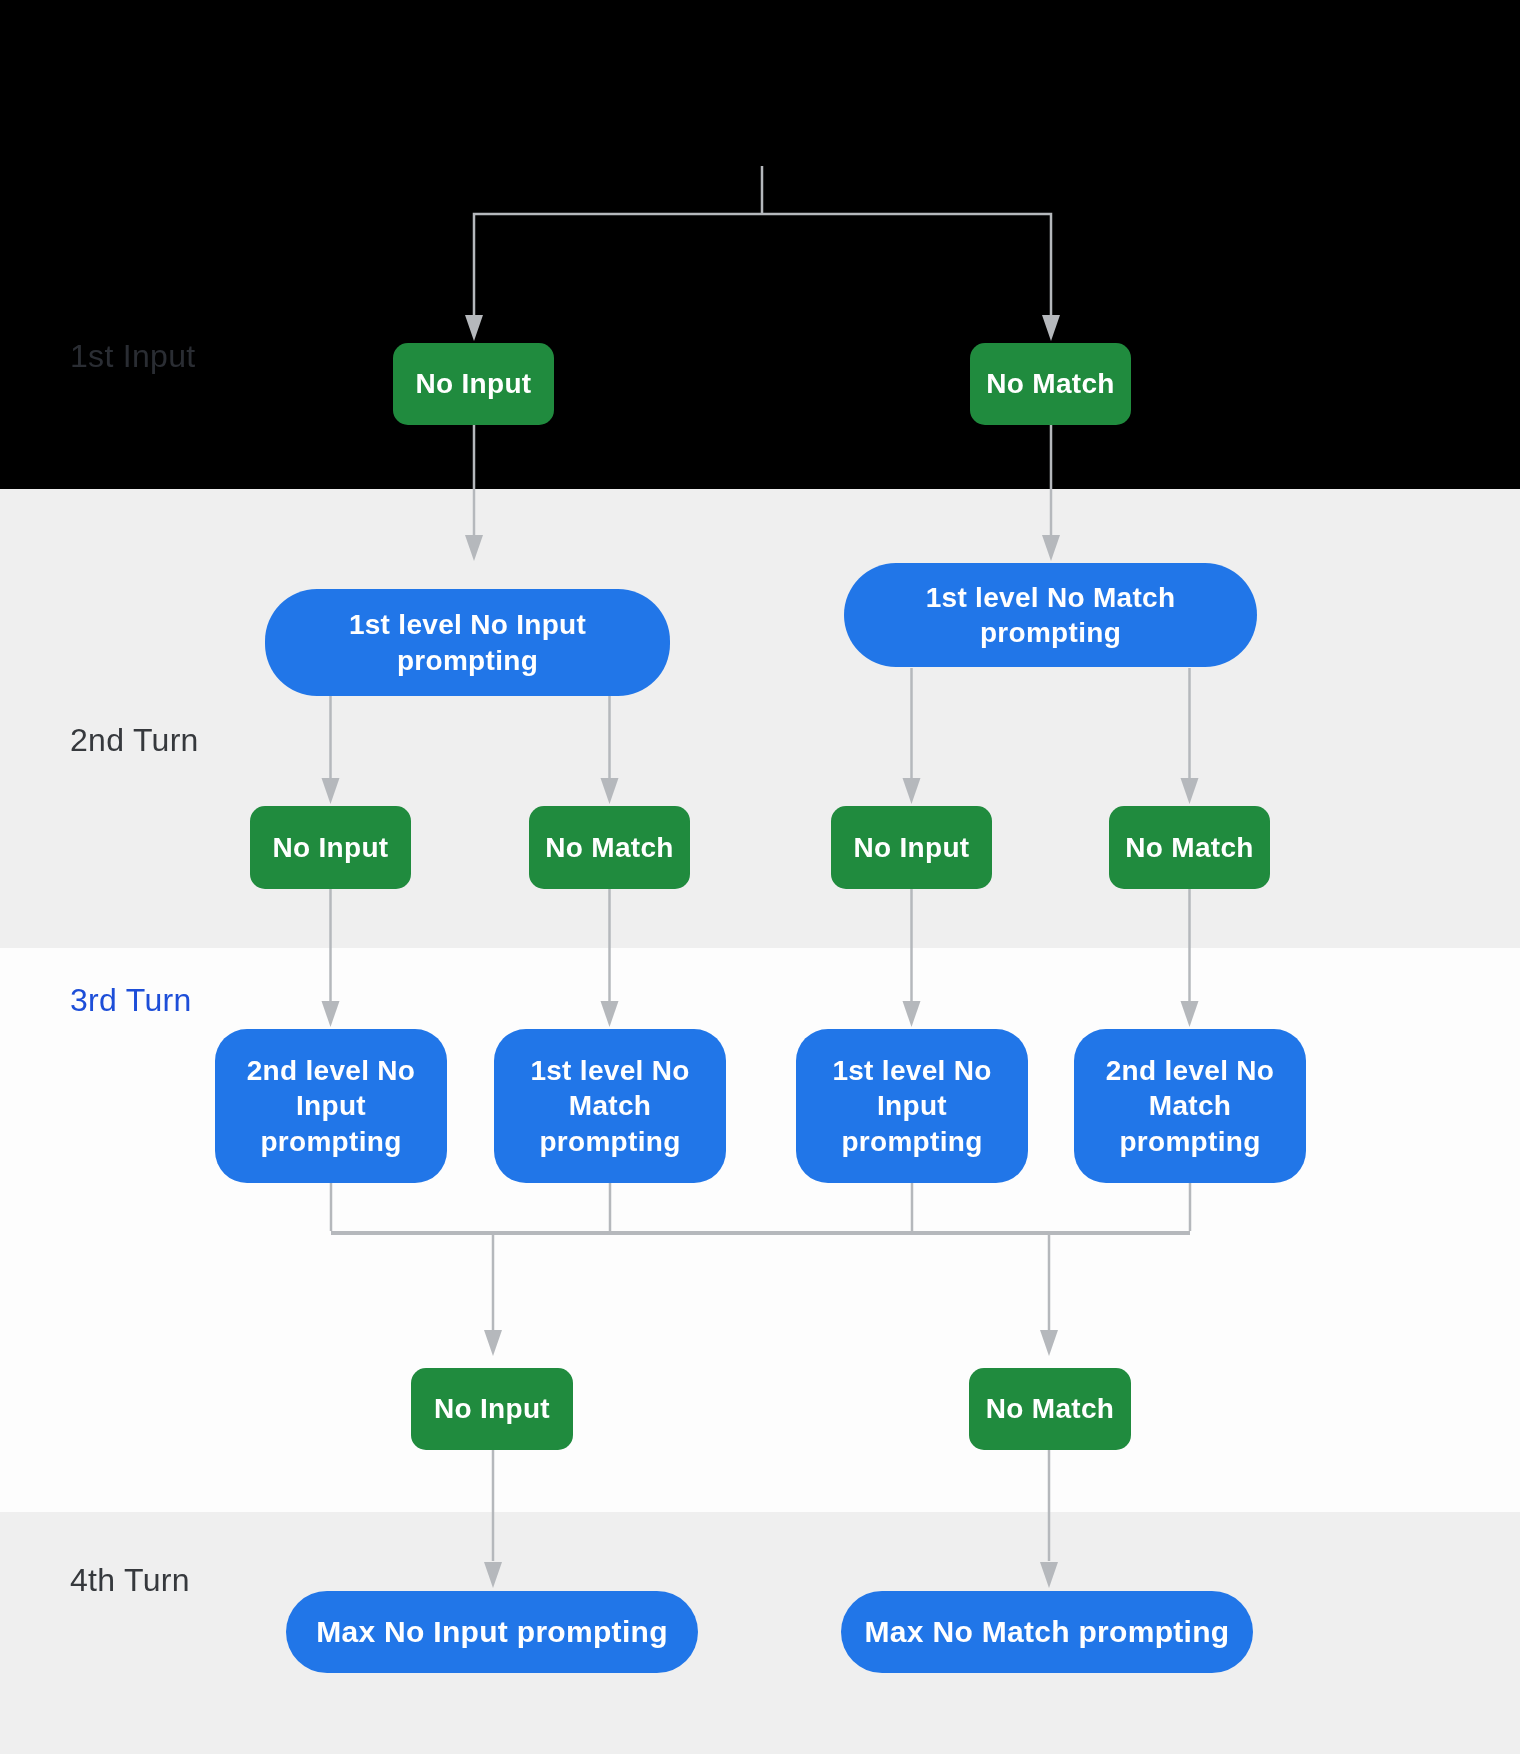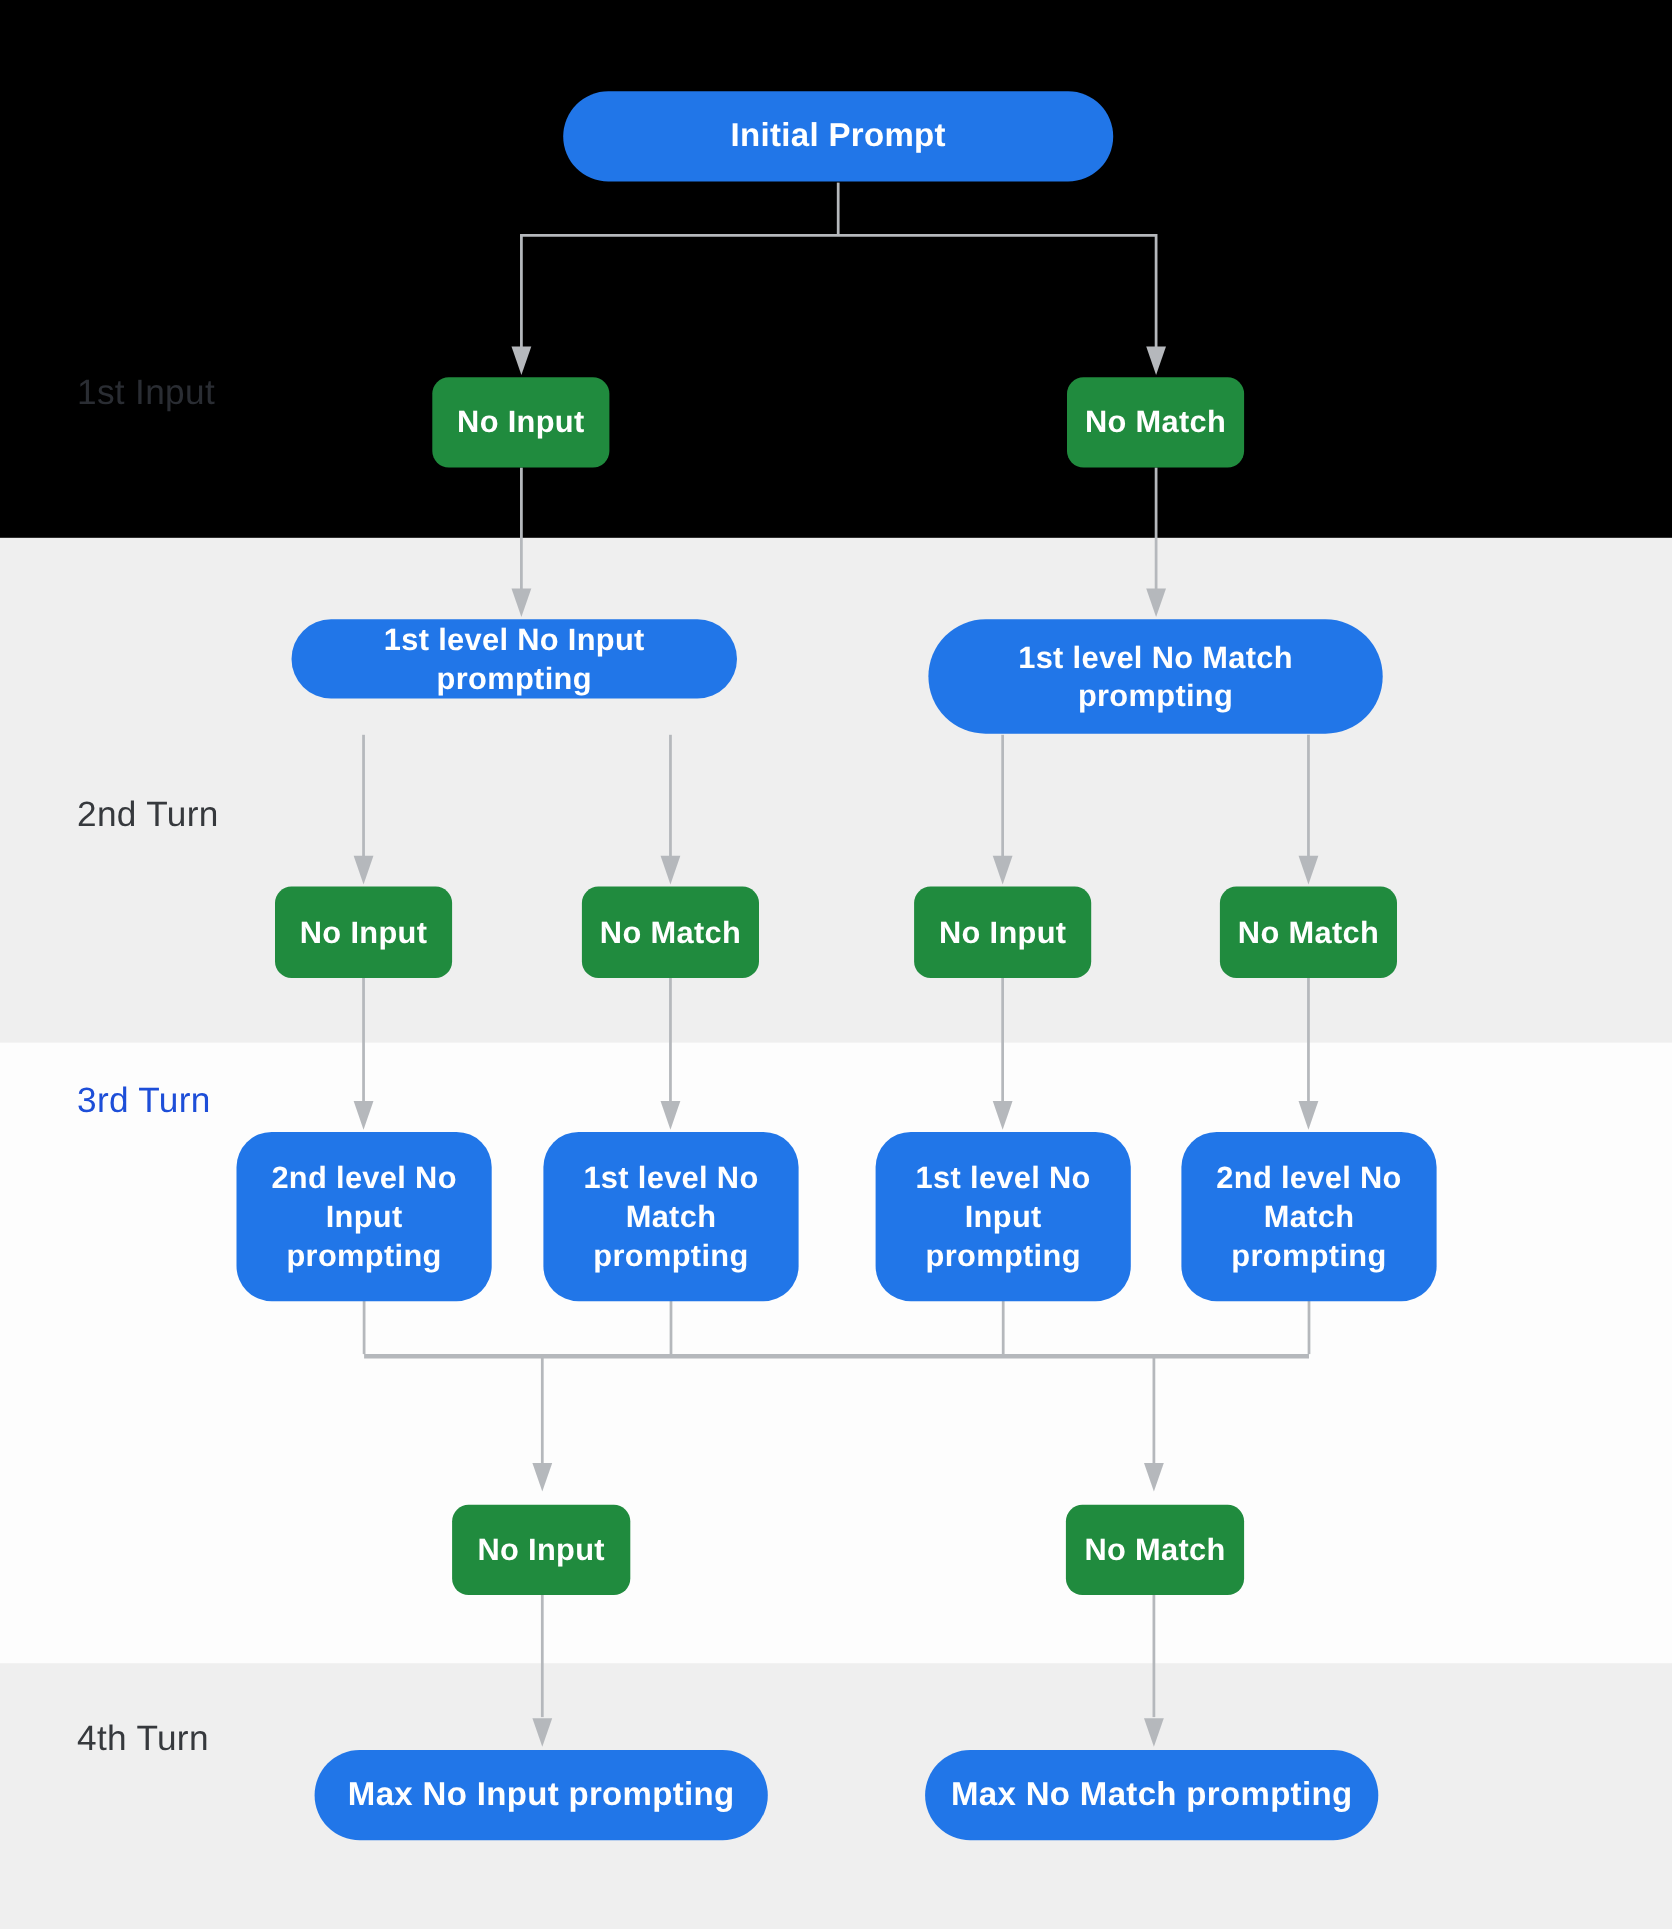--- a/index.html
+++ b/index.html
@@ -41,21 +41,21 @@
   .blue{background:var(--node-blue,#2176e8);}
   .green{background:var(--node-green,#208b3e);}
   .pill{border-radius:41px;font-size:30px;}
   .bigpill{border-radius:52px;font-size:28px;}
   .gbox{border-radius:15px;font-size:28px;}
   .bbox{border-radius:32px;font-size:28px;}
 
   #node-initial-prompt      {left:512px; top:83px;  width:500px;height:82px;}
   #node-turn1-no-input      {left:393px; top:343px; width:161px;height:82px;}
   #node-turn1-no-match      {left:970px; top:343px; width:161px;height:82px;}
-  #node-turn2-no-input-prompting{left:265px;top:563px;width:405px;height:72px;}
+  #node-turn2-no-input-prompting{left:265px;top:589px;width:405px;height:107px;}
   #node-turn2-no-match-prompting{left:844px;top:563px;width:413px;height:104px;}
   #node-turn2-no-input-1    {left:250px; top:806px; width:161px;height:83px;}
   #node-turn2-no-match-1    {left:529px; top:806px; width:161px;height:83px;}
   #node-turn2-no-input-2    {left:831px; top:806px; width:161px;height:83px;}
   #node-turn2-no-match-2    {left:1109px;top:806px; width:161px;height:83px;}
   #node-turn3-2nd-no-input  {left:215px; top:1029px;width:232px;height:154px;}
   #node-turn3-1st-no-match  {left:494px; top:1029px;width:232px;height:154px;}
   #node-turn3-1st-no-input  {left:796px; top:1029px;width:232px;height:154px;}
   #node-turn3-2nd-no-match  {left:1074px;top:1029px;width:232px;height:154px;}
   #node-turn3-no-input      {left:411px; top:1368px;width:162px;height:82px;}
@@ -125,21 +125,20 @@
       <use href="#ah" class="head" x="609.5" y="1027"></use>
       <use href="#ah" class="head" x="911.5" y="1027"></use>
       <use href="#ah" class="head" x="1189.5" y="1027"></use>
       <use href="#ah" class="head" x="493" y="1356"></use>
       <use href="#ah" class="head" x="1049" y="1356"></use>
       <use href="#ah" class="head" x="493" y="1588"></use>
       <use href="#ah" class="head" x="1049" y="1588"></use>
     </g>
   </svg>
 
-  <div class="node blue pill" id="node-initial-prompt">Initial Prompt</div>
 
   <div class="node green gbox" id="node-turn1-no-input">No Input</div>
   <div class="node green gbox" id="node-turn1-no-match">No Match</div>
 
   <div class="node blue bigpill" id="node-turn2-no-input-prompting">1st level No Input
 prompting</div>
   <div class="node blue bigpill" id="node-turn2-no-match-prompting">1st level No Match
 prompting</div>
 
   <div class="node green gbox" id="node-turn2-no-input-1">No Input</div>

